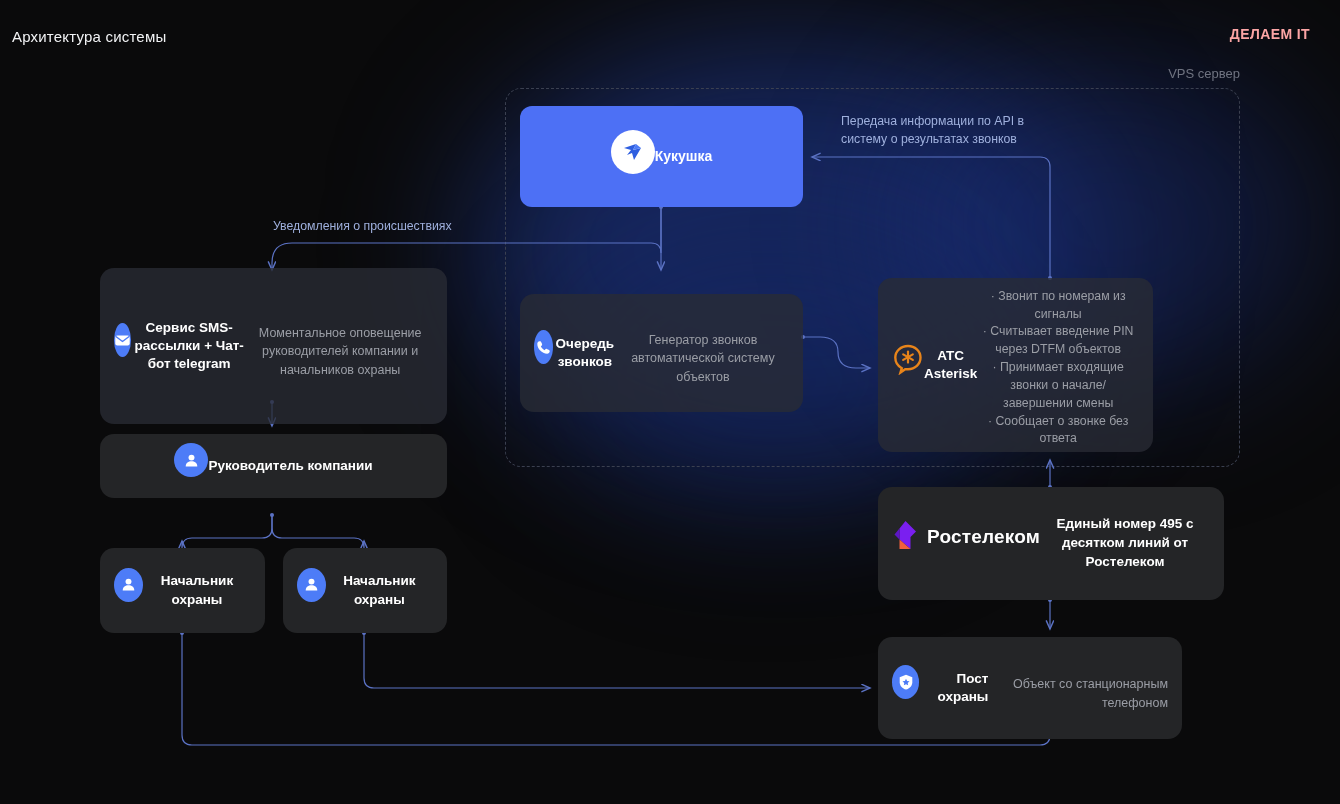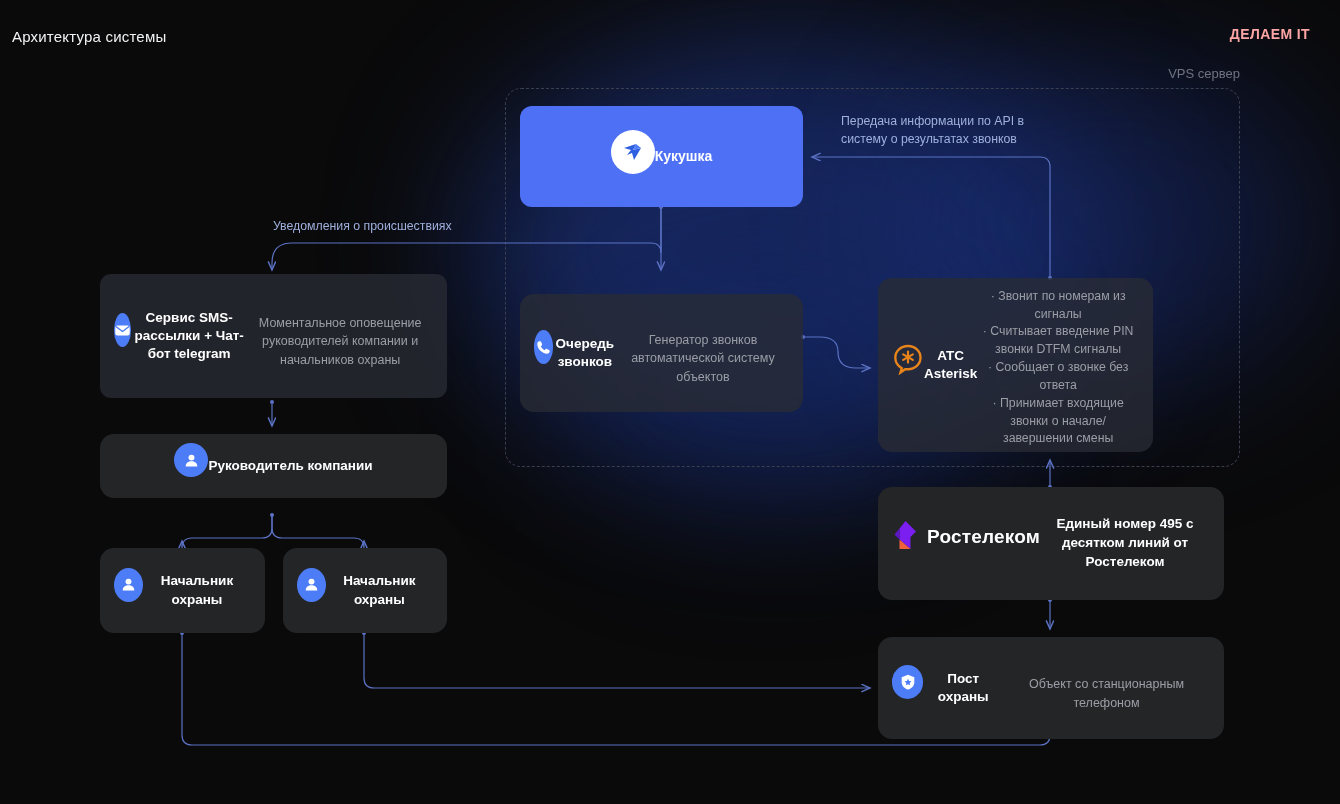--- a/index.html
+++ b/index.html
@@ -82,28 +82,28 @@
 
   
   #kukushka {
     left: 520px; top: 106px; width: 283px; height: 101px;
     background: #4d70f5;
     border-radius: 12px;
   }
   #kukushka .icon { background: #ffffff; width: 44px; height: 44px; margin-bottom: 10px; }
   #kukushka .nm { font-size: 14px; }
 
-  #sms      { left: 100px;  top: 274px; width: 347px; height: 124px; border-radius: 11px; }
+  #sms      { left: 100px;  top: 268px; width: 347px; height: 156px; }
   #queue    { left: 520px;  top: 294px; width: 283px; height: 118px; }
   #asterisk { left: 878px;  top: 278px; width: 275px; height: 174px; }
   #director { left: 100px;  top: 434px; width: 347px; height: 64px;  }
   #chief1   { left: 100px;  top: 548px; width: 165px; height: 85px;  }
   #chief2   { left: 283px;  top: 548px; width: 164px; height: 85px;  }
   #rostelecom { left: 878px; top: 487px; width: 346px; height: 113px; }
-  #guardpost  { left: 878px; top: 637px; width: 346px; height: 102px; }
+  #guardpost  { left: 878px; top: 637px; width: 304px; height: 102px; text-align: right; }
 
   #rostelecom .nm { font-size: 13.5px; line-height: 1.4; }
   .rt-logo { display: flex; align-items: center; gap: 9px; margin-bottom: 14px; }
   .rt-word { font-size: 19px; font-weight: bold; color: #ffffff; letter-spacing: .2px; }
 
   .wire-label {
     position: absolute; font-size: 12.3px; color: #9fb0dd; line-height: 1.45;
   }
   #lbl-api { left: 841px; top: 113px; width: 212px; }
   #lbl-notify { left: 273px; top: 218px; width: 230px; }
@@ -198,23 +198,23 @@
         <g stroke="#e8841a" stroke-width="2.2" stroke-linecap="round">
           <line x1="16" y1="8.6" x2="16" y2="19.6"></line>
           <line x1="11.2" y1="11.4" x2="20.8" y2="16.9"></line>
           <line x1="20.8" y1="11.4" x2="11.2" y2="16.9"></line>
         </g>
       </svg>
     </span>
     <div class="nm">ATC Asterisk</div>
     <ul>
       <li>Звонит по номерам из сигналы</li>
-      <li>Считывает введение PIN звонки DTFM сигналы</li>
+      <li>Считывает введение PIN через DTFM объектов</li>
+      <li>Принимает входящие звонки о начале/завершении смены</li>
       <li>Сообщает о звонке без ответа</li>
-      <li>Принимает входящие звонки о начале/завершении смены</li>
     </ul>
   </div>
 
   <div class="node" id="director">
     <span class="icon">
       <svg width="17" height="17" viewBox="0 0 20 20">
         <circle cx="10" cy="6.6" r="3.5" fill="#fff"></circle>
         <path d="M3.2,17 C3.2,12.9 6.3,11 10,11 C13.7,11 16.8,12.9 16.8,17 Z" fill="#fff"></path>
       </svg>
     </span>

